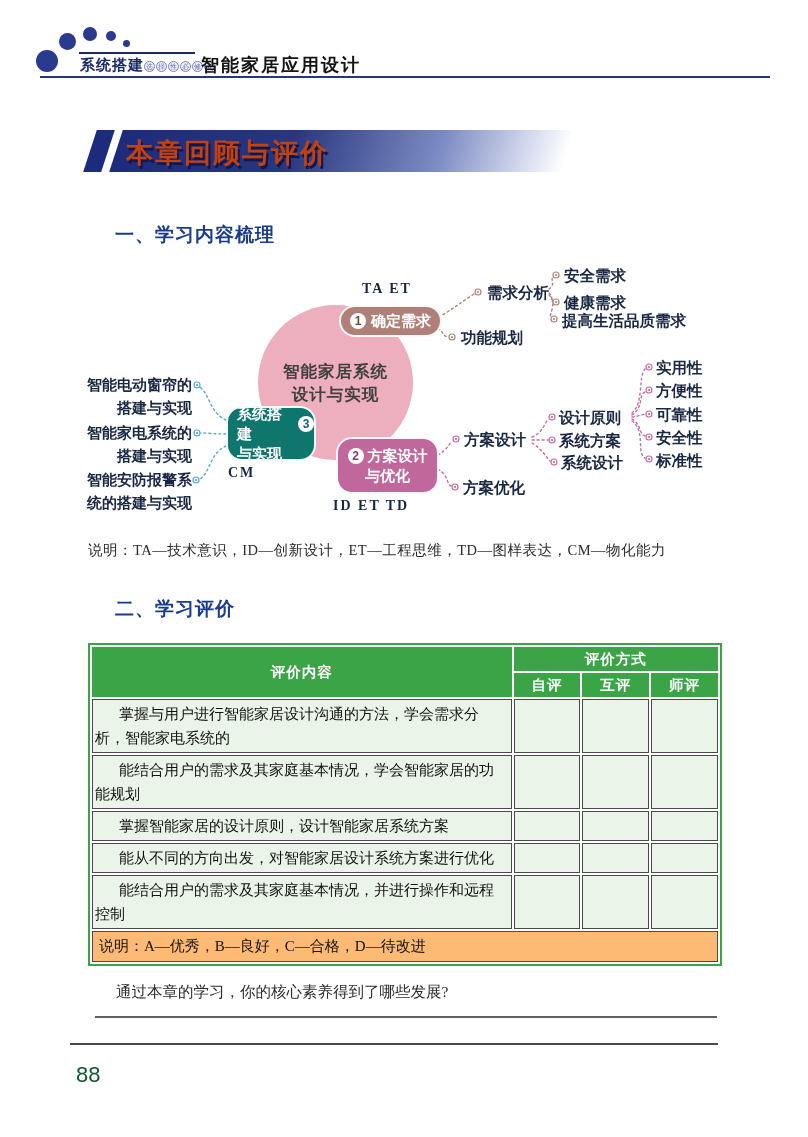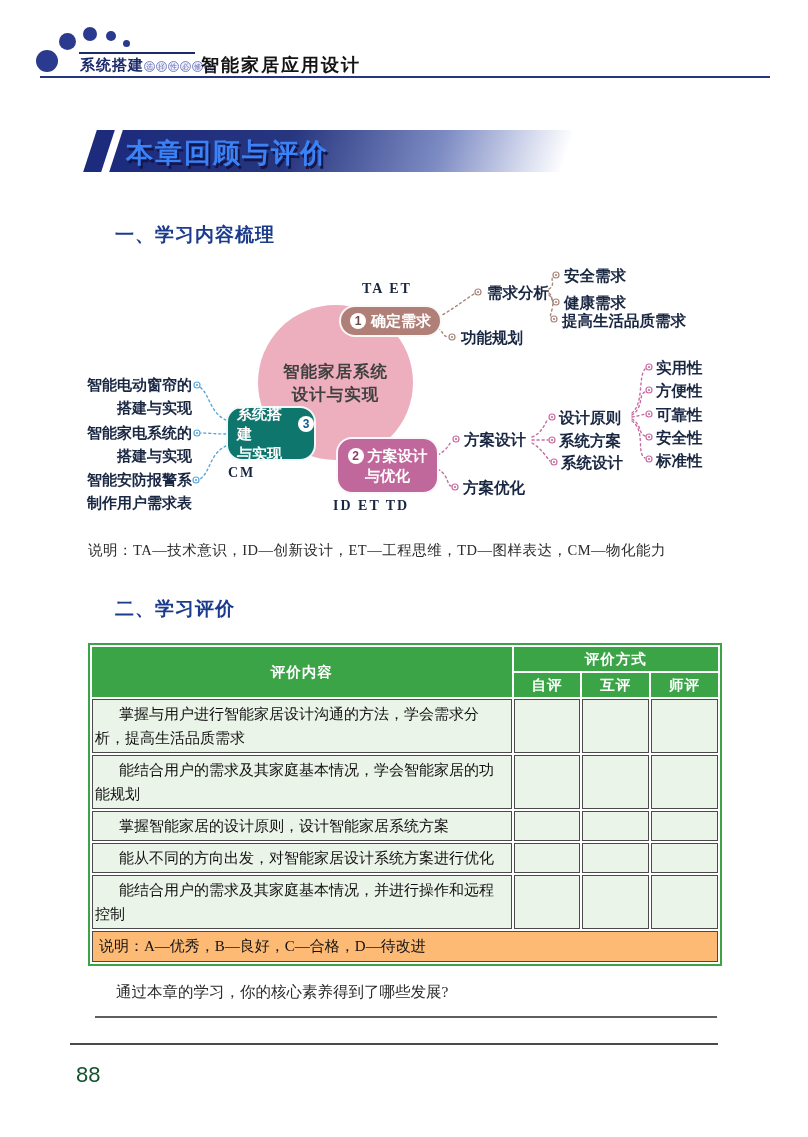--- a/index.html
+++ b/index.html
@@ -24,21 +24,21 @@
   .header-rule { position:absolute; left:40px; top:76px; width:730px; border-top:2px solid #25367f; }
 
   
   .banner { position:absolute; left:88px; top:130px; width:482px; height:42px; }
   .banner-tri { position:absolute; left:2px; top:0; width:18px; height:42px; background:#1d2b7d; transform:skewX(-18deg); }
   .banner-main {
     position:absolute; left:28px; top:0; width:452px; height:42px; transform:skewX(-18deg);
     background:linear-gradient(90deg,#1d2b7d 0%,#27367f 38%,#7e8cc4 72%,#dfe3f2 93%,#ffffff 100%);
   }
   .banner-title {
-    position:absolute; left:38px; top:5px; font-size:27px; font-weight:800; color:#3b82f6;
+    position:absolute; left:38px; top:5px; font-size:27px; font-weight:800; color:#c2410c;
     letter-spacing:2px; text-shadow:2px 2.5px 0 #12164a;
   }
 
   
   .sec-heading { position:absolute; font-size:19px; font-weight:bold; color:#1b3c8c; letter-spacing:1px; }
 
   
   .mindmap { position:absolute; left:0; top:255px; width:808px; height:285px; }
   .mm-svg { position:absolute; left:0; top:0; z-index:2; }
   .center-circle {
@@ -249,21 +249,21 @@
   <div class="left-item" style="top:119px;">
     <div>智能电动窗帘的</div>
     <div>搭建与实现</div>
   </div>
   <div class="left-item" style="top:167px;">
     <div>智能家电系统的</div>
     <div>搭建与实现</div>
   </div>
   <div class="left-item" style="top:214px;">
     <div>智能安防报警系</div>
-    <div>制作用户需求表</div>
+    <div>统的搭建与实现</div>
   </div>
 </div>
 
 <div class="legend">说明：TA—技术意识，ID—创新设计，ET—工程思维，TD—图样表达，CM—物化能力</div>
 
 <div class="sec-heading" style="left:115px;top:596px;">二、学习评价</div>
 
 <div class="eval-table-wrap">
   <table class="eval">
     <tbody>
@@ -271,21 +271,21 @@
       <td class="hc c1" rowspan="2">评价内容</td>
       <td class="hc" colspan="3">评价方式</td>
     </tr>
     <tr>
       <td class="hc c2">自评</td>
       <td class="hc c3">互评</td>
       <td class="hc c4">师评</td>
     </tr>
     <tr>
       <td class="bc">
-            <p>掌握与用户进行智能家居设计沟通的方法，学会需求分析，提高生活品质需求</p>
+            <p>掌握与用户进行智能家居设计沟通的方法，学会需求分析，智能家电系统的</p>
           </td>
       <td class="sc"></td>
       <td class="sc"></td>
       <td class="sc"></td>
     </tr>
     <tr>
       <td class="bc">
             <p>能结合用户的需求及其家庭基本情况，学会智能家居的功能规划</p>
           </td>
       <td class="sc"></td>

